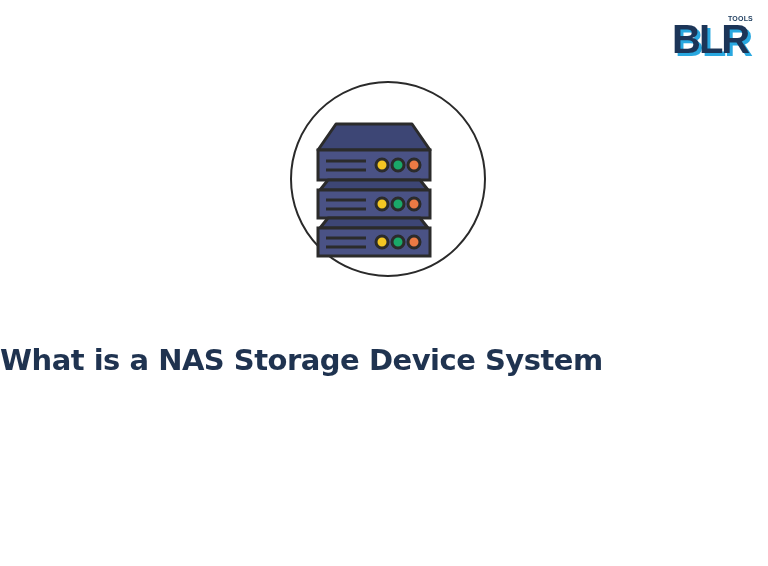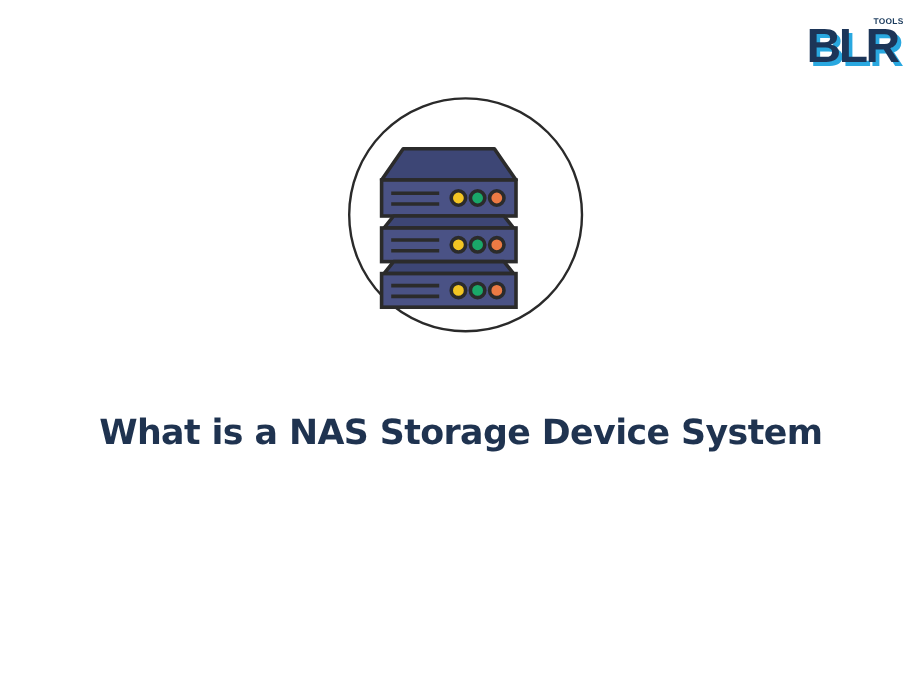--- a/index.html
+++ b/index.html
@@ -18,21 +18,21 @@
     position: absolute; left: 2px; top: 2px; font-size: 40px; font-weight: bold;
     font-family: "Liberation Sans", sans-serif; color: #1c3558; letter-spacing: -2px;
     text-shadow: 3px 3px 0 #29a8e0; line-height: 46px;
   }
   .circle {
     position: absolute; left: 290px; top: 81px; width: 196px; height: 196px;
     border: 2.5px solid #2a2a2a; border-radius: 50%; box-sizing: border-box;
   }
   .server-svg { position: absolute; left: 314px; top: 120px; }
   .title {
-    position: absolute; left: 0; top: 338px; width: 768px; text-align: center;
+    position: absolute; left: 0; top: 338px; width: 768px; 
     font-family: "DejaVu Sans", sans-serif; font-weight: bold; color: #1f3350;
     font-size: 29px; line-height: 44px; letter-spacing: -0.5px;
   }
   .title div { display: block; }
 </style>
 </head>
 <body>
 
 <div class="logo">
   <span class="logo-text">BLR</span>

